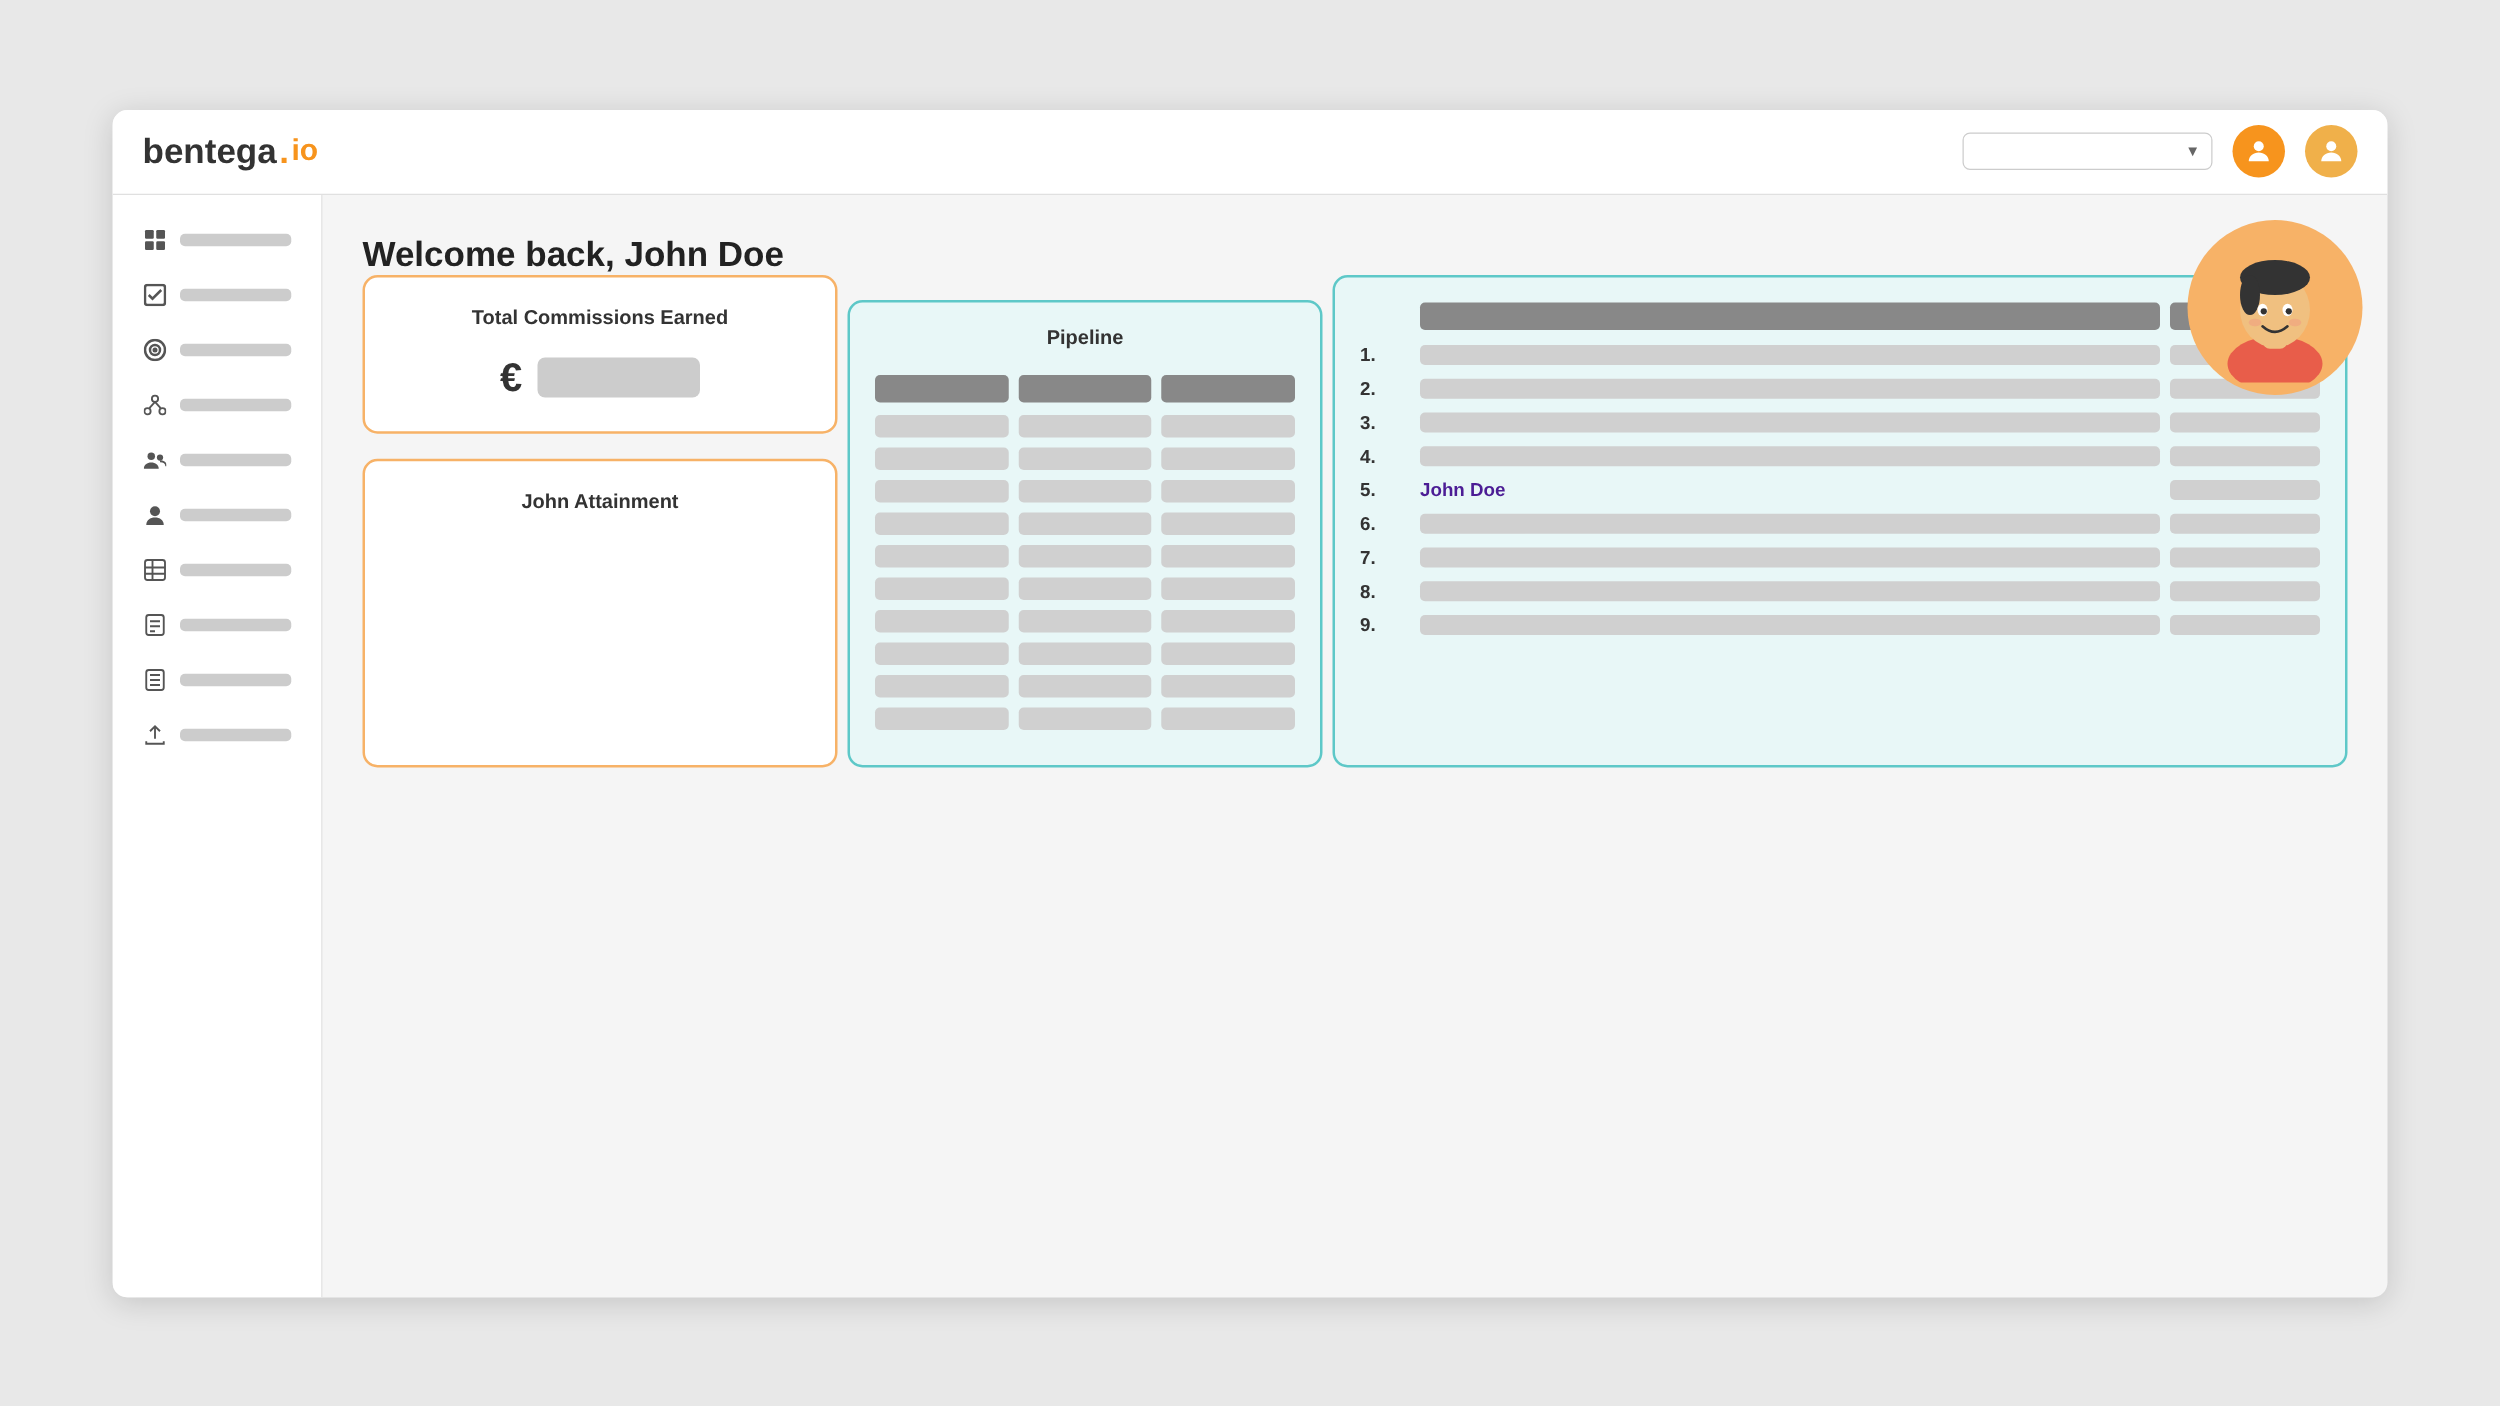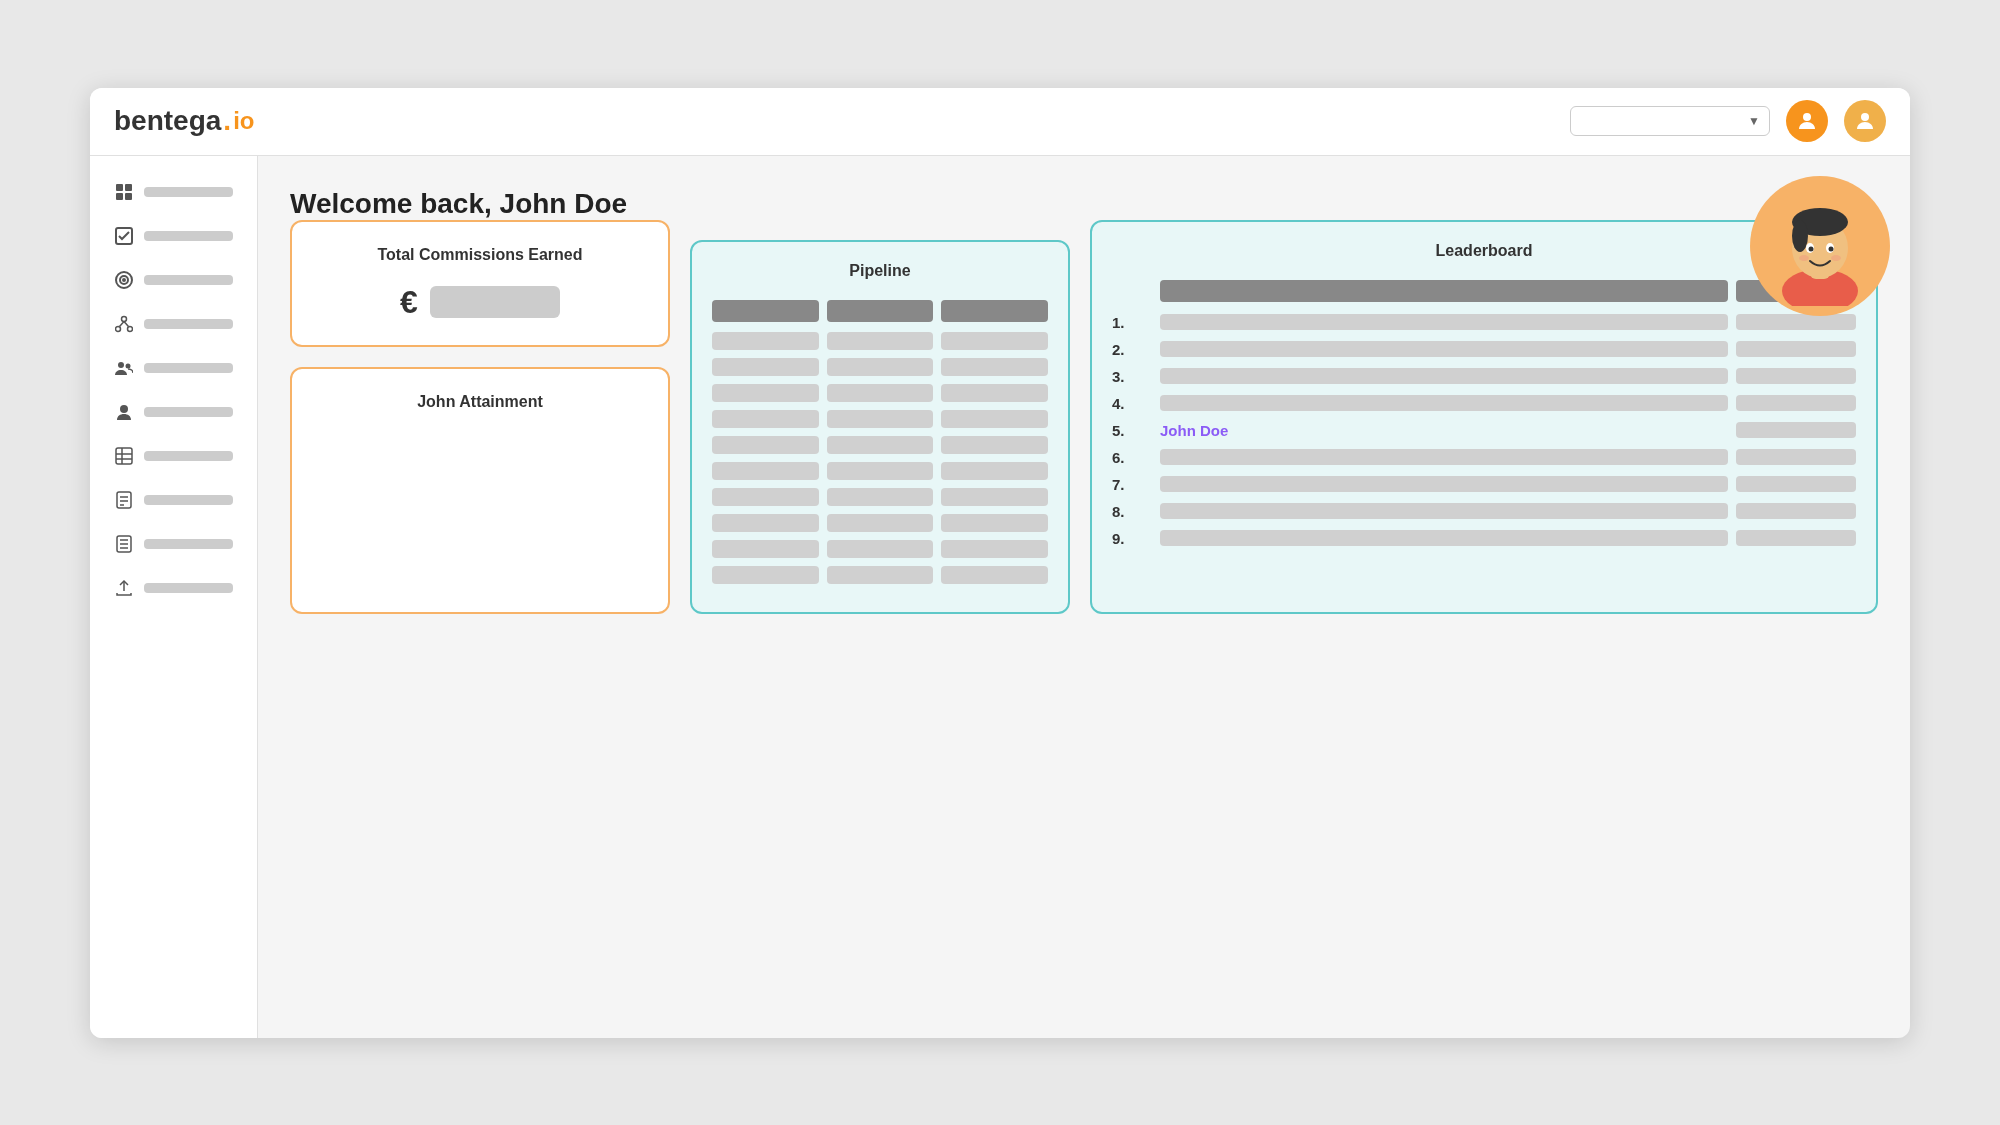--- a/index.html
+++ b/index.html
@@ -272,21 +272,21 @@
       color: #333;
     }
     .leaderboard-name-bar {
       height: 16px;
       background: #d0d0d0;
       border-radius: 4px;
     }
     .leaderboard-name-text {
       font-size: 15px;
       font-weight: 700;
-      color: #8b5cf6;
+      color: #4c1d95;
     }
     .leaderboard-val-bar {
       height: 16px;
       background: #d0d0d0;
       border-radius: 4px;
     }
     
     .big-avatar {
       position: absolute;
       top: 16px;
@@ -478,21 +478,21 @@
 
           <path d="M50 75 Q60 84 70 75" stroke="#333" stroke-width="2" fill="none" stroke-linecap="round"></path>
 
           <ellipse cx="44" cy="72" rx="5" ry="3" fill="#f0a080" opacity="0.6"></ellipse>
           <ellipse cx="76" cy="72" rx="5" ry="3" fill="#f0a080" opacity="0.6"></ellipse>
         </svg>
       </div>
 
       <h1 class="welcome-title">Welcome back, John Doe</h1>
 
-      <div style="display:grid; grid-template-columns: 380px 380px 1fr; gap: 20px;">
+      <div style="display:grid; grid-template-columns: 380px 380px 1fr; gap: 8px;">
 
         <div style="display:flex; flex-direction:column; gap:20px;">
 
           <div class="card">
             <div class="card-title">Total Commissions Earned</div>
             <div class="commission-value">
               <span class="euro-sign">€</span>
               <div class="value-bar"></div>
             </div>
           </div>
@@ -557,21 +557,20 @@
               <div class="pipeline-cell"></div>
             </div>
           <div class="pipeline-row">
               <div class="pipeline-cell"></div>
               <div class="pipeline-cell"></div>
               <div class="pipeline-cell"></div>
             </div>
         </div>
 
         <div class="leaderboard-card">
-          <div class="card-title">Leaderboard</div>
 
           <div style="display:grid; grid-template-columns: 40px 1fr 120px; gap:8px; margin-bottom:12px;">
             <div></div>
             <div class="leaderboard-col-header"></div>
             <div class="leaderboard-col-header"></div>
           </div>
 
           <div class="leaderboard-row">
             <span class="leaderboard-rank">1.</span>
             <div class="leaderboard-name-bar"></div>

